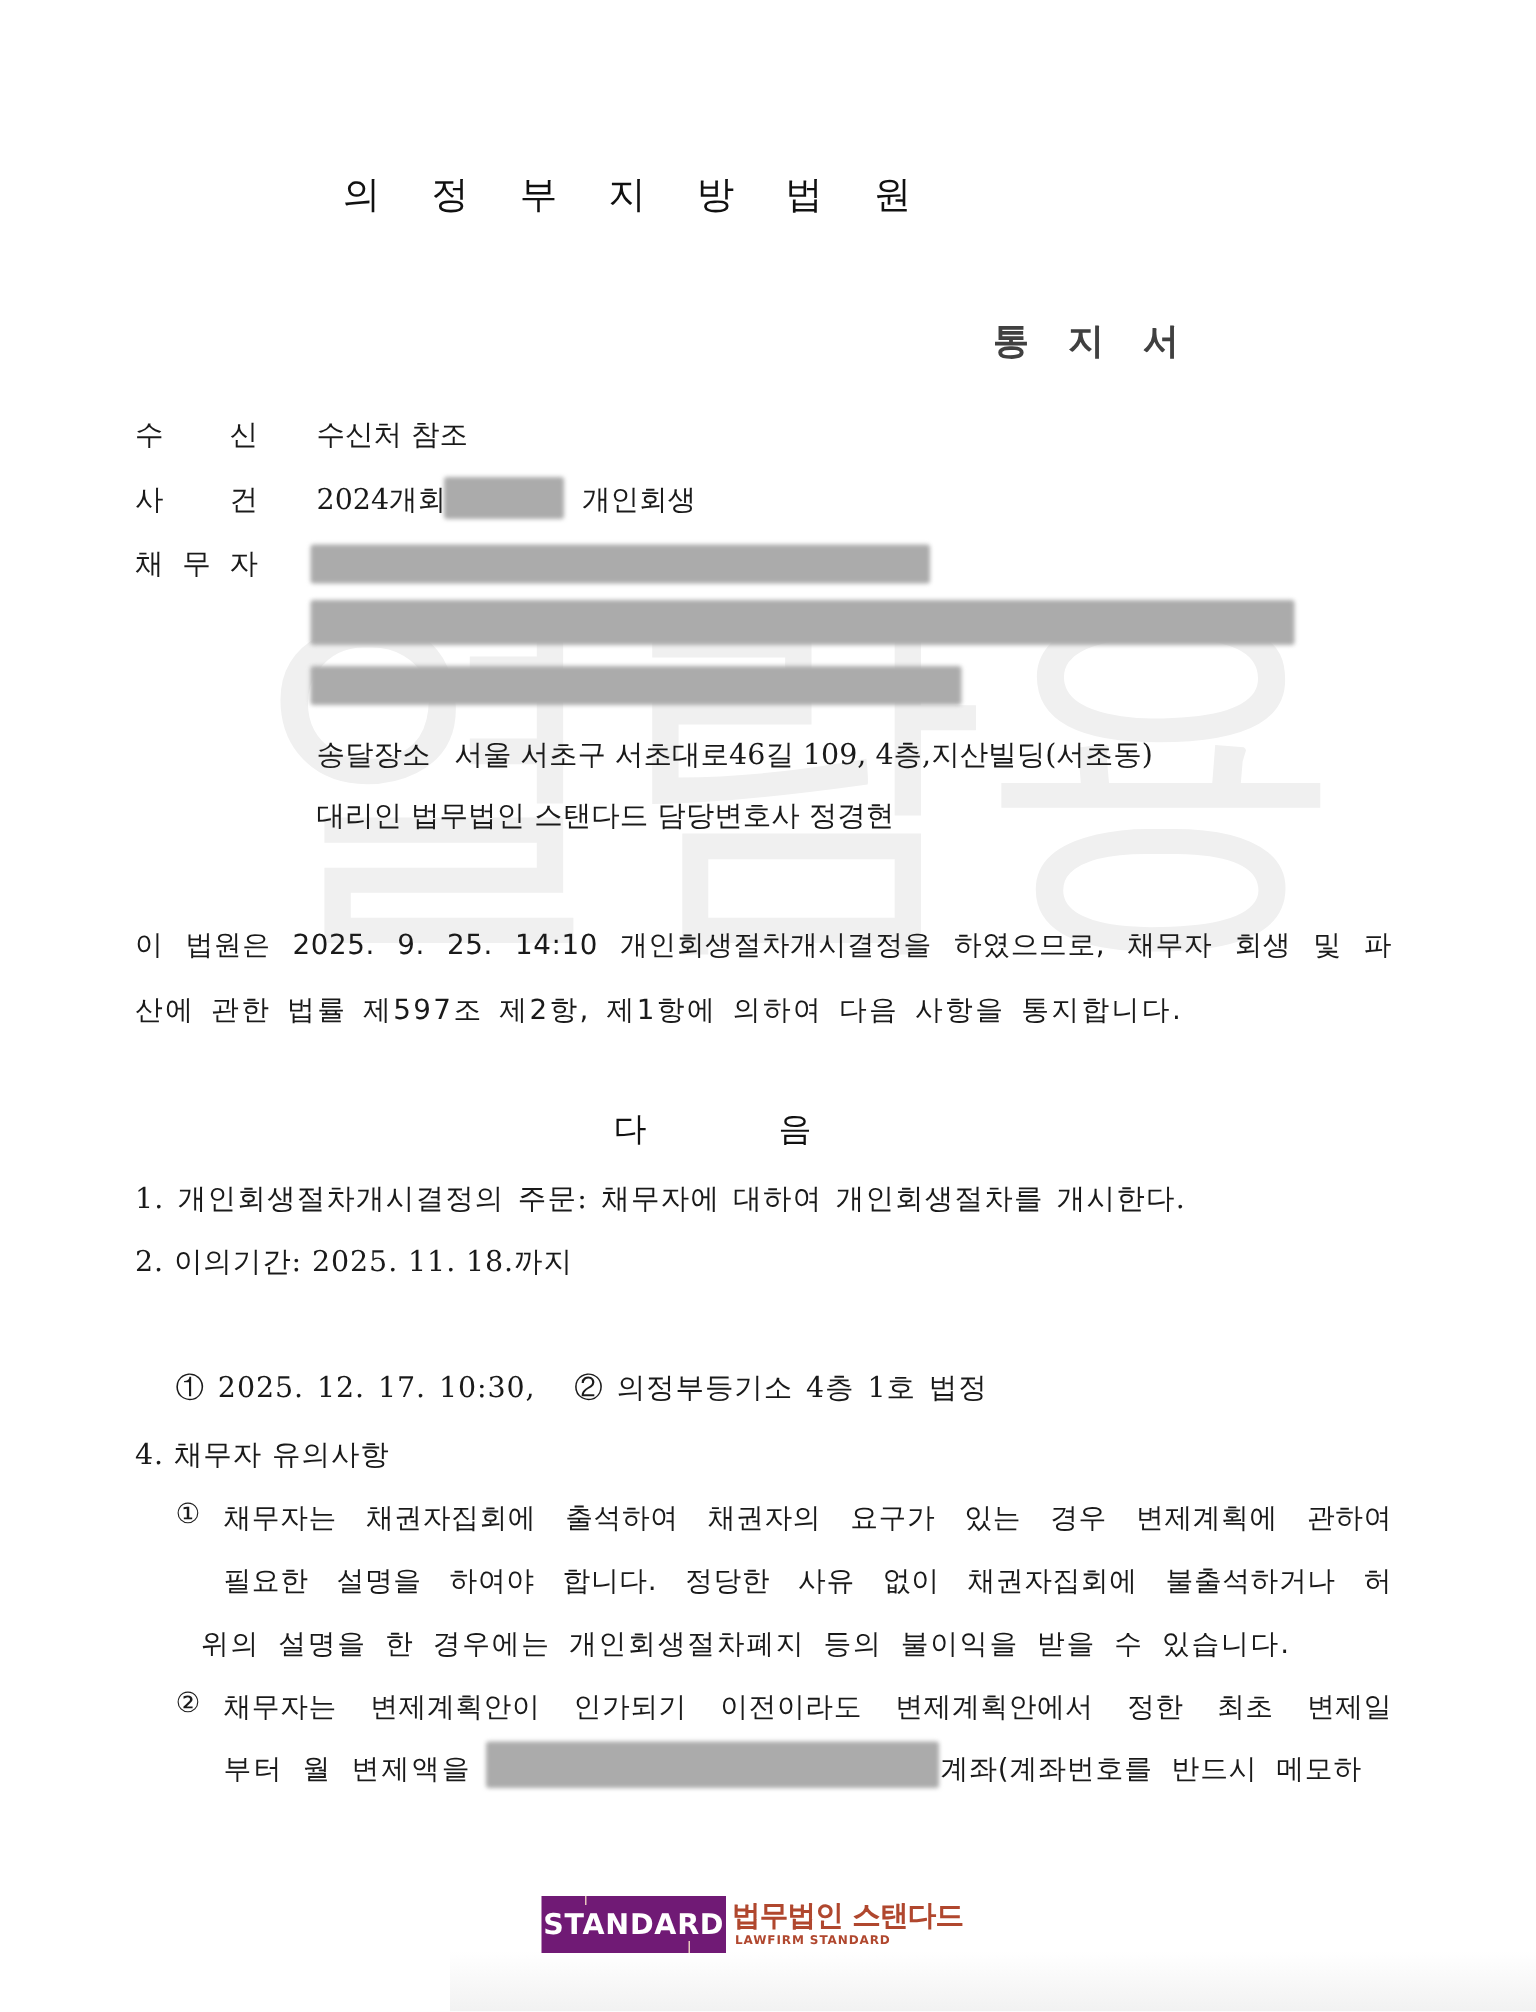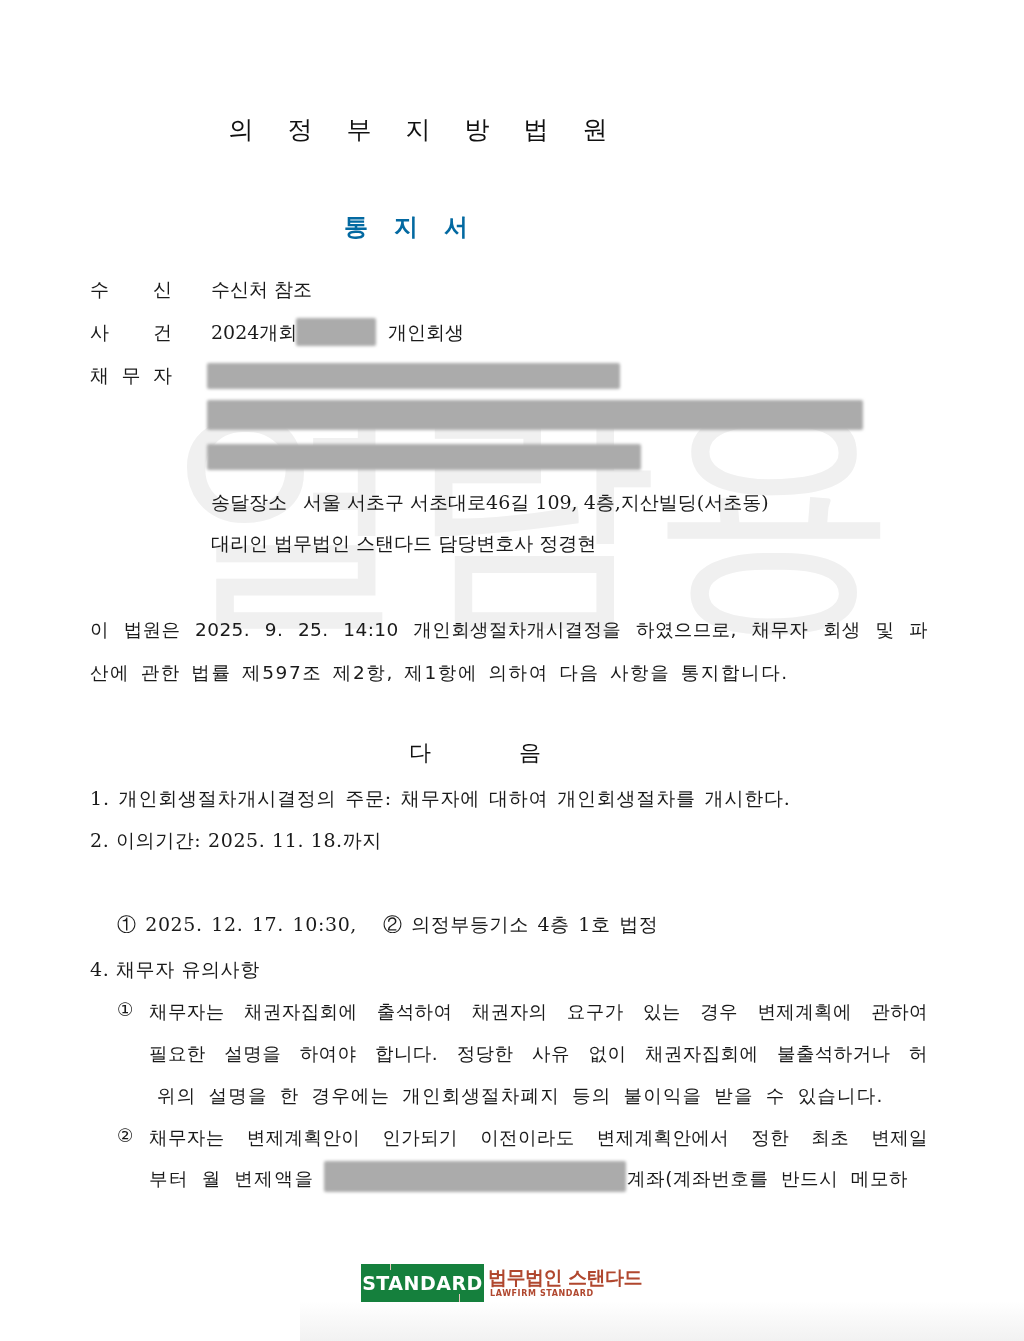--- a/index.html
+++ b/index.html
@@ -40,26 +40,26 @@
     .court-title {
       left: 0; width: 836px; top: 113px;
       text-align: center;
       font-size: 25px;
       letter-spacing: 34px;
       padding-left: 34px;
       color: #111;
     }
     .doc-title {
       left: 0; width: 812px; top: 211px;
-      text-align: center;
+      text-align: right;
       font-size: 24px;
       font-weight: bold;
       letter-spacing: 26px;
       padding-left: 26px;
-      color: #0369a1;
+      color: #404040;
     }
 
     .field-label {
       font-size: 19px;
       color: #1a1a1a;
     }
     .field-value {
       font-size: 19px;
       font-family: "DejaVu Serif", "Liberation Serif", serif;
       color: #1a1a1a;
@@ -99,21 +99,21 @@
     
     .logo {
       position: absolute;
       left: 361px; top: 1264px;
       height: 38px;
       display: flex;
       align-items: center;
     }
     .logo-box {
       width: 123px; height: 38px;
-      background: #15803d;
+      background: #701a75;
       color: #ffffff;
       font-family: "DejaVu Sans", "Liberation Sans", sans-serif;
       font-weight: bold;
       font-size: 19px;
       letter-spacing: 0.5px;
       display: flex;
       align-items: center;
       justify-content: center;
       position: relative;
     }
@@ -213,21 +213,21 @@
     <div class="abs serif-line" style="left:117px; top:912px; letter-spacing:0.6px; word-spacing:2px; white-space:pre;">① 2025. 12. 17. 10:30,   ② 의정부등기소 4층 1호 법정</div>
 
     <div class="abs serif-line" style="left:90px; top:957px; letter-spacing:0.6px;">
       <span>4.</span>
       <span>채무자 유의사항</span>
     </div>
 
     <div class="abs body-line" style="left:117px; top:999px;">①</div>
     <div class="abs body-line justify" style="left:149px; top:999px; width:779px;">채무자는 채권자집회에 출석하여 채권자의 요구가 있는 경우 변제계획에 관하여</div>
     <div class="abs body-line justify" style="left:149px; top:1041px; width:779px;">필요한 설명을 하여야 합니다. 정당한 사유 없이 채권자집회에 불출석하거나 허</div>
-    <div class="abs body-line" style="left:157px; top:1083px; letter-spacing:1.2px; word-spacing:5px;">위의 설명을 한 경우에는 개인회생절차폐지 등의 불이익을 받을 수 있습니다.</div>
+    <div class="abs body-line" style="left:134px; top:1083px; letter-spacing:1.2px; word-spacing:5px;">위의 설명을 한 경우에는 개인회생절차폐지 등의 불이익을 받을 수 있습니다.</div>
 
     <div class="abs body-line" style="left:117px; top:1125px;">②</div>
     <div class="abs body-line justify" style="left:149px; top:1125px; width:779px;">채무자는 변제계획안이 인가되기 이전이라도 변제계획안에서 정한 최초 변제일</div>
     <div class="abs body-line" style="left:149px; top:1166px; letter-spacing:1.6px; word-spacing:5px;">부터 월 변제액을</div>
     <div class="redact" style="left:324px; top:1161px; width:302px; height:31px;"></div>
     <div class="abs body-line bold" style="left:627px; top:1166px; letter-spacing:0.6px; word-spacing:6px;">계좌(계좌번호를 반드시 메모하</div>
 
     <div class="logo">
       <div class="logo-box">STANDARD</div>
       <div class="logo-text">

